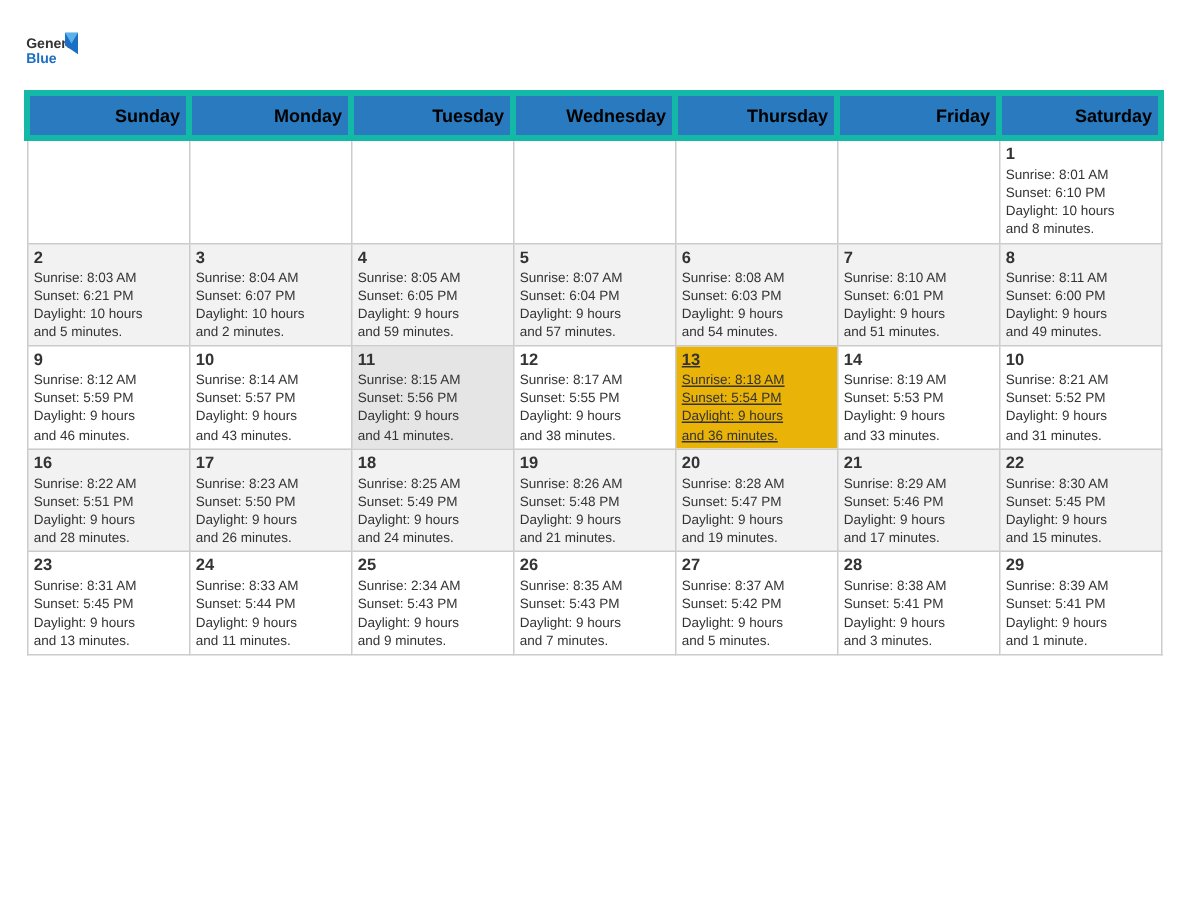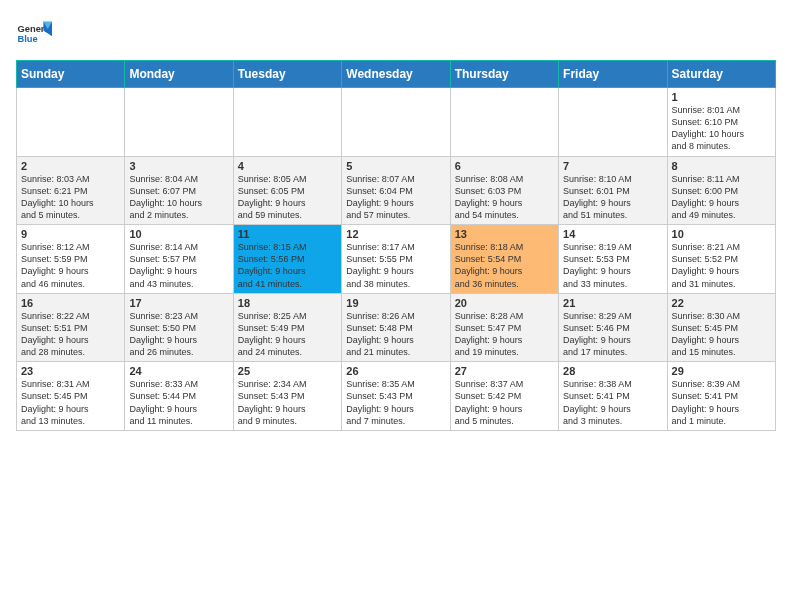--- a/index.html
+++ b/index.html
@@ -37,26 +37,26 @@
       font-size: 14px;
       color: #555;
     }
     .calendar-table {
       width: 100%;
       border-collapse: collapse;
       border: 1px solid #ccc;
     }
     .calendar-table th {
       background-color: #2a7abf;
-      color: #ffffff;
+      color: #000000;
       font-size: 12px;
       font-weight: bold;
       padding: 6px 4px;
-      border: 1px solid #14b8a6;
-      text-align: left;
+      border: 4px solid #14b8a6;
+      text-align: right;
     }
     .calendar-table td {
       border: 1px solid #ccc;
       vertical-align: top;
       padding: 3px 4px;
       font-size: 9.5px;
       color: #333;
       width: calc(100% / 7);
       min-height: 60px;
       height: 60px;
@@ -184,35 +184,35 @@
 Daylight: 9 hours
 and 46 minutes.</div>
         </td>
         <td style="background-color: rgb(255, 255, 255);">
           <span class="day-number">10</span>
           <div class="day-info" style="white-space: pre-line;">Sunrise: 8:14 AM
 Sunset: 5:57 PM
 Daylight: 9 hours
 and 43 minutes.</div>
         </td>
-        <td style="background-color: #0ea5e9;">
+        <td style="background-color: #e5e5e5;">
           <span class="day-number">11</span>
           <div class="day-info" style="white-space: pre-line;">Sunrise: 8:15 AM
 Sunset: 5:56 PM
 Daylight: 9 hours
 and 41 minutes.</div>
         </td>
         <td style="background-color: rgb(255, 255, 255);">
           <span class="day-number">12</span>
           <div class="day-info" style="white-space: pre-line;">Sunrise: 8:17 AM
 Sunset: 5:55 PM
 Daylight: 9 hours
 and 38 minutes.</div>
         </td>
-        <td style="background-color: #fdba74;">
+        <td style="background-color: #eab308; text-decoration: underline;">
           <span class="day-number">13</span>
           <div class="day-info" style="white-space: pre-line;">Sunrise: 8:18 AM
 Sunset: 5:54 PM
 Daylight: 9 hours
 and 36 minutes.</div>
         </td>
         <td style="background-color: rgb(255, 255, 255);">
           <span class="day-number">14</span>
           <div class="day-info" style="white-space: pre-line;">Sunrise: 8:19 AM
 Sunset: 5:53 PM

